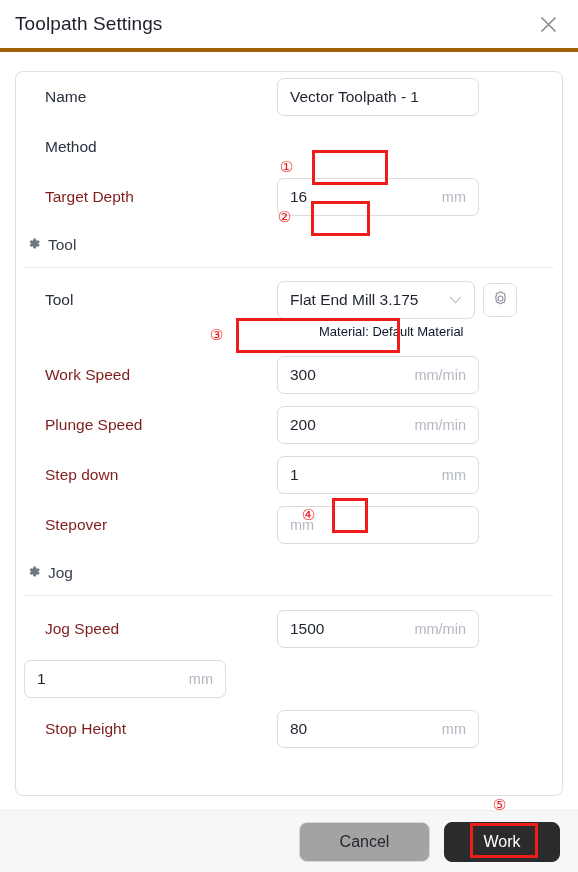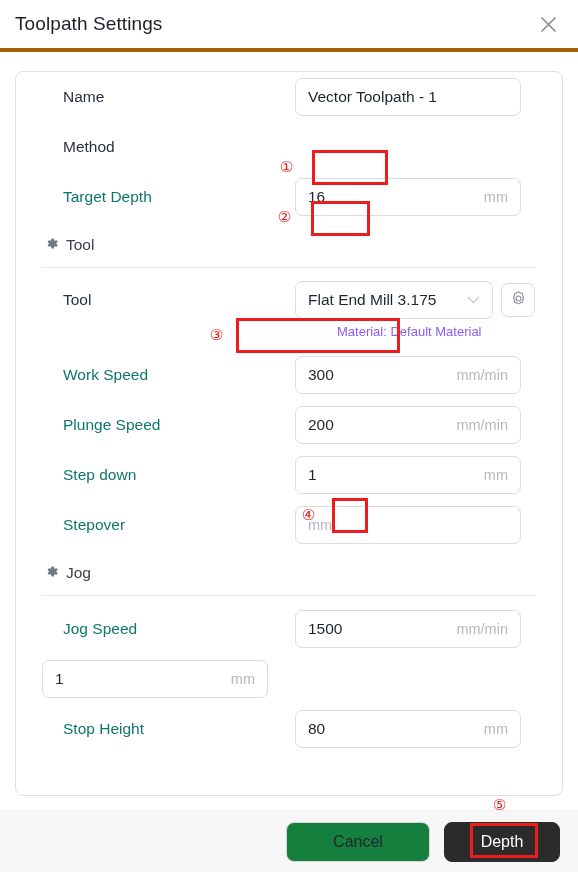--- a/index.html
+++ b/index.html
@@ -60,50 +60,50 @@
     position: relative;
     padding: 19px 15px 0 15px;
     box-sizing: border-box;
     overflow: hidden;
   }
   .card {
     border: 1px solid #e0e0e0;
     border-radius: 8px;
     height: 725px;
     box-sizing: border-box;
-    padding: 0 26px;
+    padding: 0 8px;
     position: relative;
     background: #fff;
   }
 
   
   .row {
     display: flex;
     align-items: center;
     height: 50px;
     position: relative;
   }
   .row-label {
     font-size: 15.5px;
-    color: #0f766e;
+    color: #7f1d1d;
     width: 253px;
     flex: none;
     padding-left: 21px;
     box-sizing: border-box;
   }
   .row-label.dark { color: #2b3040; }
   .field-wrap {
     position: relative;
     display: flex;
     align-items: center;
   }
 
   
   .input {
-    width: 226px;
+    width: 202px;
     height: 38px;
     border: 1px solid #dcdcdc;
     border-radius: 7px;
     box-sizing: border-box;
     display: flex;
     align-items: center;
     padding: 0 12px;
     background: #fff;
     position: relative;
   }
@@ -158,21 +158,21 @@
     font-size: 15.5px;
     color: #3a4050;
   }
   .section-divider {
     border-bottom: 1px solid #ededed;
     margin: 5px 0 8px 0;
   }
 
   .sub-note {
     font-size: 13px;
-    color: #8b5cf6;
+    color: #0f172a;
     position: absolute;
     left: 295px;
     white-space: nowrap;
   }
 
   
   .dialog-footer {
     height: 62px;
     min-height: 62px;
     background: #f7f7f7;
@@ -190,22 +190,22 @@
     border-radius: 8px;
     font-size: 16px;
     display: flex;
     align-items: center;
     justify-content: center;
     box-sizing: border-box;
     cursor: pointer;
     position: relative;
   }
   .btn-cancel {
-    width: 144px;
-    background: #15803d;
+    width: 131px;
+    background: #a3a3a3;
     border: 1px solid #d6d6d6;
     color: #22262f;
   }
   .btn-save {
     width: 116px;
     background: #2b2b2b;
     border: 1px solid #2b2b2b;
     color: #ffffff;
   }
 
@@ -390,21 +390,21 @@
             </div>
           </div>
         </div>
       </div>
 
     </div>
   </div>
 
   <div class="dialog-footer">
     <div class="btn btn-cancel">Cancel</div>
-    <div class="btn btn-save">Depth</div>
+    <div class="btn btn-save">Work</div>
   </div>
 
 </div>
 
 <div class="anno-layer">
   <div class="anno-box" style="left:312px; top:150px; width:76px; height:35px;"></div>
   <div class="anno-num" style="left:276px; top:157px;">①</div>
 
   <div class="anno-box" style="left:311px; top:201px; width:59px; height:35px;"></div>
   <div class="anno-num" style="left:274px; top:207px;">②</div>

